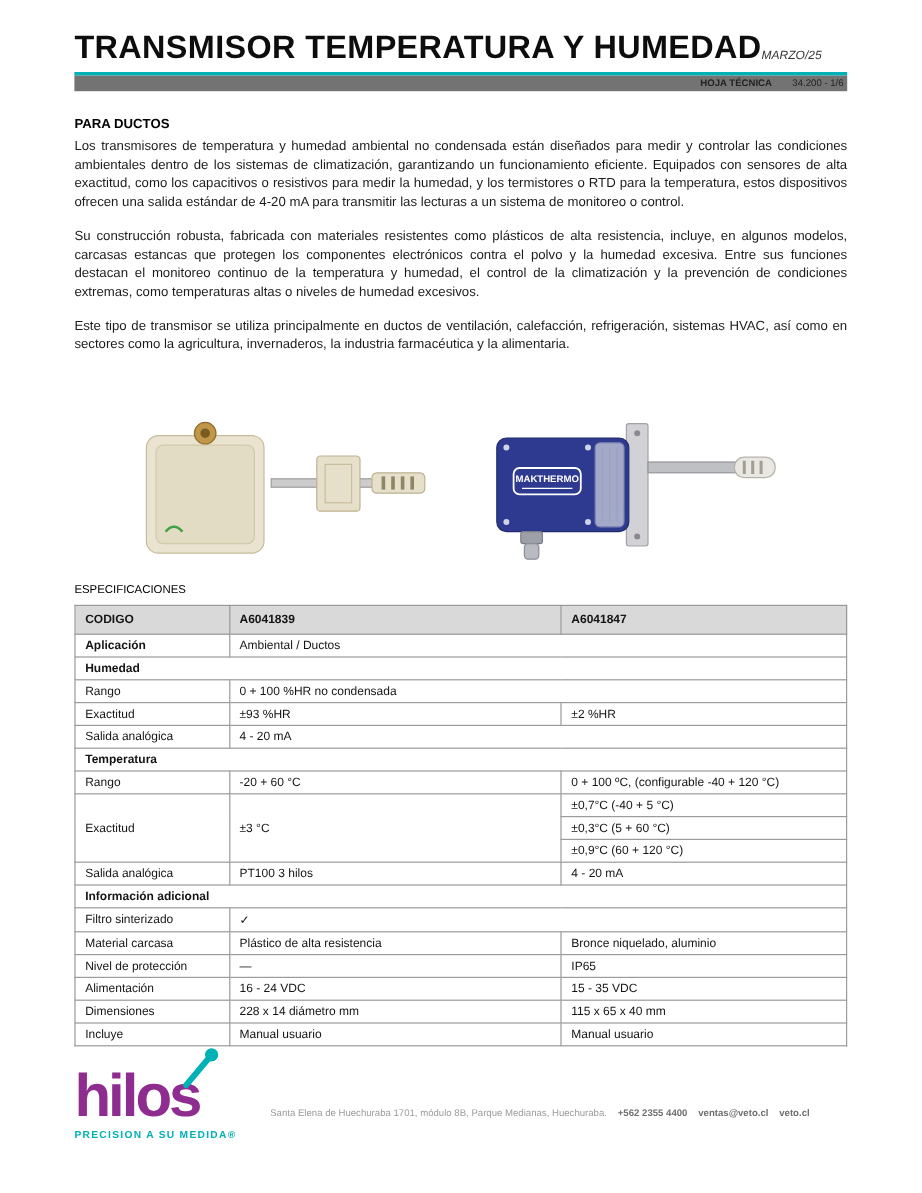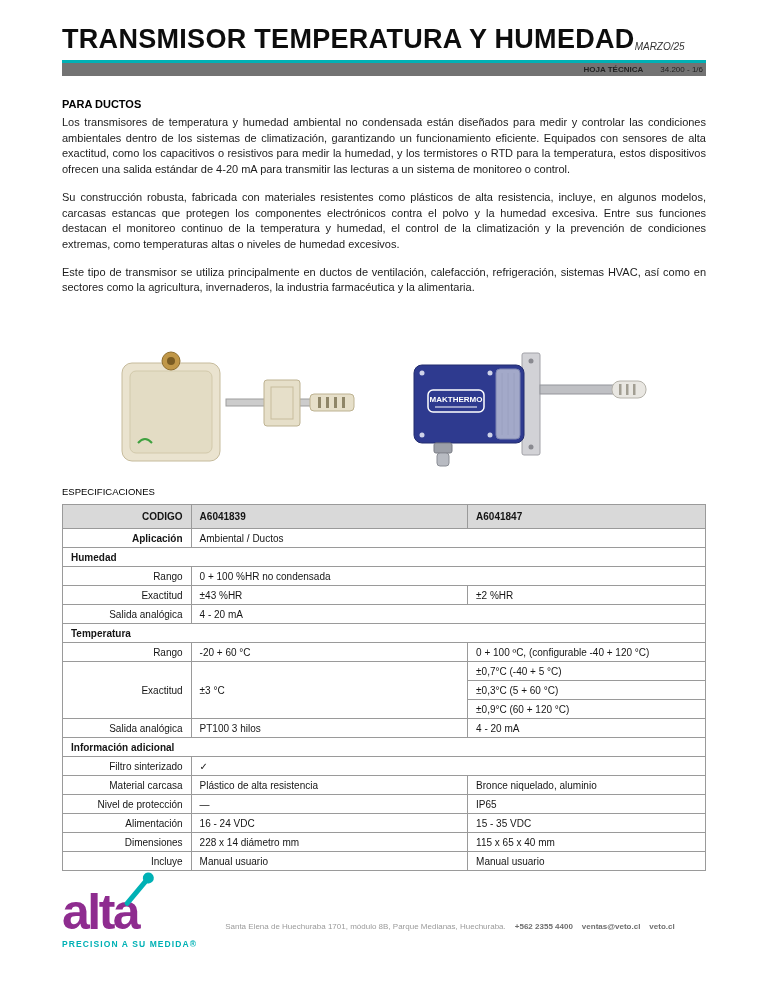--- a/index.html
+++ b/index.html
@@ -22,21 +22,21 @@
   .para { font-size:11px; line-height:1.43; color:#1c1c1c; text-align:justify; margin-top:5px; }
   .para.gap { margin-top:12px; }
 
   
   .images-row { display:flex; justify-content:center; align-items:flex-end; gap:40px; margin-top:44px; height:138px; }
 
   
   .specs-heading { font-size:9.5px; font-weight:normal; margin-top:8px; color:#000; }
   table.specs { width:100%; border-collapse:collapse; margin-top:7px; font-size:10px; color:#151515; table-layout:fixed; }
   table.specs td { border:1px solid #9a9a9a; padding:3.5px 8px; vertical-align:middle; }
-  td.lbl { text-align:right; }
+  td.lbl { text-align:left; }
   td.ctr { text-align:left; }
   tr.head td { background:#d9d9d9; font-weight:bold; padding:6px 8px; }
   tr.sect td { font-weight:bold; }
   td.b { font-weight:bold; }
 
   
   .footer { display:flex; align-items:flex-end; gap:28px; margin-top:16px; }
   .logo-block { flex:0 0 auto; }
   .logo-wrap { position:relative; display:inline-block; line-height:1; }
   .logo-text { font-size:50px; font-weight:bold; color:#8e2c8f; letter-spacing:-2.5px; }
@@ -134,21 +134,21 @@
         </tr>
         <tr class="sect">
           <td colspan="3">Humedad</td>
         </tr>
         <tr>
           <td class="lbl">Rango</td>
           <td class="ctr" colspan="2">0 + 100 %HR no condensada</td>
         </tr>
         <tr>
           <td class="lbl">Exactitud</td>
-          <td class="ctr">±43 %HR</td>
+          <td class="ctr">±93 %HR</td>
           <td class="ctr">±2 %HR</td>
         </tr>
         <tr>
           <td class="lbl">Salida analógica</td>
           <td class="ctr" colspan="2">4 - 20 mA</td>
         </tr>
         <tr class="sect">
           <td colspan="3">Temperatura</td>
         </tr>
         <tr>
@@ -203,21 +203,21 @@
           <td class="lbl">Incluye</td>
           <td class="ctr">Manual usuario</td>
           <td class="ctr">Manual usuario</td>
         </tr>
       </tbody>
     </table>
 
     <div class="footer">
       <div class="logo-block">
         <div class="logo-wrap">
-          <span class="logo-text">alta</span>
+          <span class="logo-text">hilos</span>
           <span class="thermo-stem"></span>
         </div>
         <div class="tagline">PRECISION A SU MEDIDA®</div>
       </div>
       <div class="contact">
         <span>Santa Elena de Huechuraba 1701, módulo 8B, Parque Medianas, Huechuraba.</span><span class="strong">+562 2355 4400</span><span class="strong">ventas@veto.cl</span><span class="strong">veto.cl</span>
       </div>
     </div>
 
   </div>

